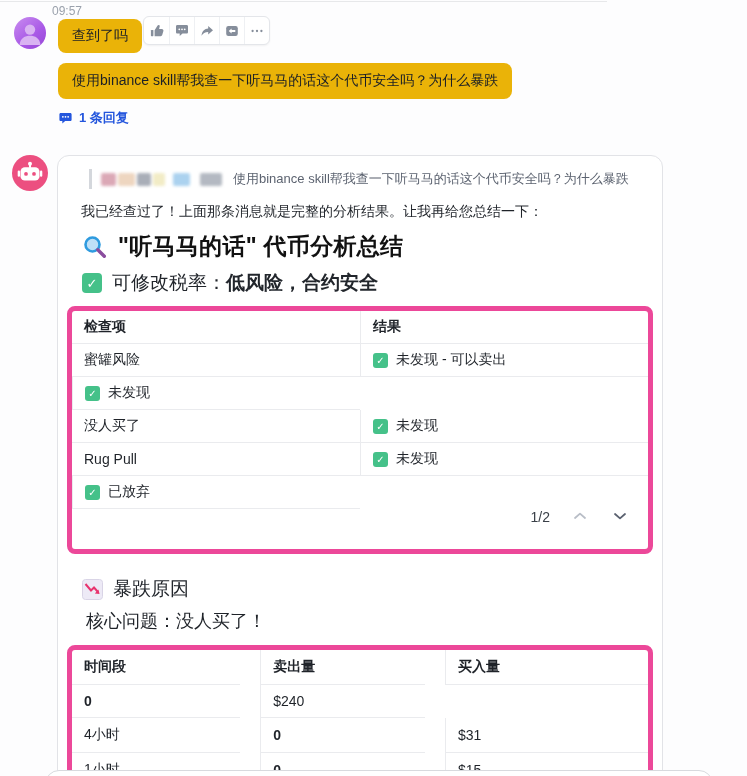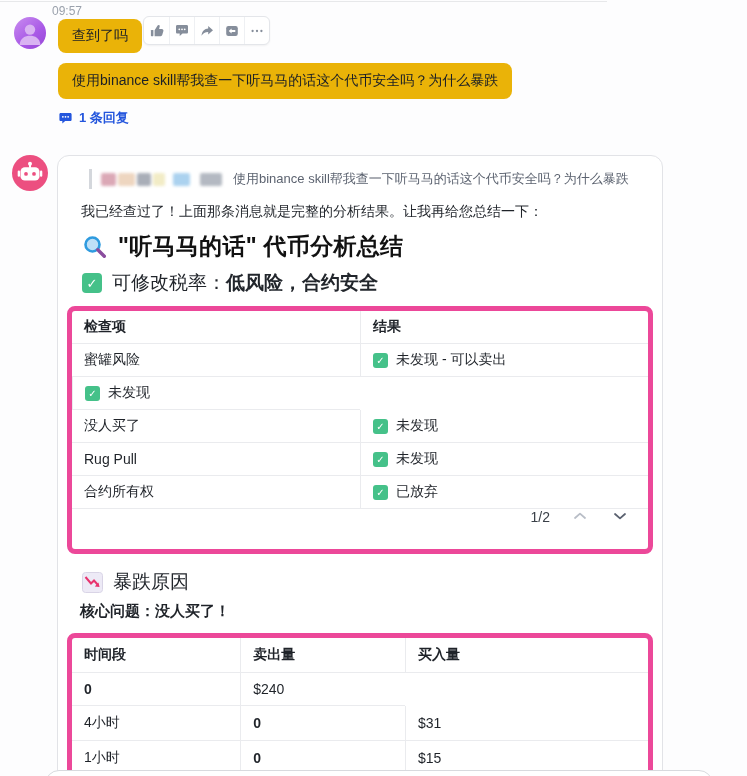--- a/index.html
+++ b/index.html
@@ -61,24 +61,24 @@
 
   .tbl { margin:10px 9px 0 9px; border:5px solid #ec4899; border-radius:8px; overflow:hidden; font-size:14px; }
   .t1row { display:grid; grid-template-columns:1fr 1fr; }
   .t1row > div { padding:7px 12px; display:flex; align-items:center; gap:8px; min-height:33px; border-bottom:1px solid #eaebee; }
   .t1row > div:last-child { border-left:1px solid #eaebee; }
   .trow-head > div { font-weight:bold; }
   .pager { display:flex; justify-content:flex-end; gap:20px;
            height:40px; padding-right:18px; font-size:14px; color:#3a4048; }
   .chev { cursor:pointer; display:flex; padding:3px; }
 
-  .h2b { margin-top:15px; }
-  .core { margin:7px 16px 0 22px; font-size:15px; font-weight:bold; }
+  .h2b { margin-top:22px; }
+  .core { margin:7px 16px 0 28px; font-size:18px; font-weight:normal; }
   .tbl2 { margin:12px 9px 0 9px; }
-  .t2row { display:grid; grid-template-columns:29.2% 28.6% 42.2%; }
+  .t2row { display:grid; grid-template-columns:29.2% 28.6% 42.2%;gap:20px; }
   .t2row > div { padding:8px 12px; min-height:33px; display:flex; align-items:center; border-bottom:1px solid #eaebee; }
   .t2row:last-child > div { border-bottom:none; }
   .t2row > div + div { border-left:1px solid #eaebee; }
   .bold0 { font-weight:bold; }
 
   .bottom-box {
     position:absolute; left:45px; top:770px; width:668px; height:30px;
     background:#fff; border:1px solid #d8dade; border-radius:14px 14px 0 0; z-index:6;
   }
   svg { display:block; }
@@ -216,21 +216,20 @@
         </div>
     </div>
     <div class="t1row">
       <div>Rug Pull</div>
       <div>
           <span class="check sm">✓</span>
           <span>未发现</span>
         </div>
     </div>
     <div class="t1row">
-      <div>合约所有权</div>
       <div>
           <span class="check sm">✓</span>
           <span>已放弃</span>
         </div>
     </div>
     <div class="pager">
       <span>1/2</span>
       <span class="chev">
         <svg width="14" height="8" viewBox="0 0 14 8">
           <polyline points="2,6 7,1.6 12,6" fill="none" stroke="#b9bec7" stroke-width="1.8" stroke-linecap="round" stroke-linejoin="round"></polyline>

